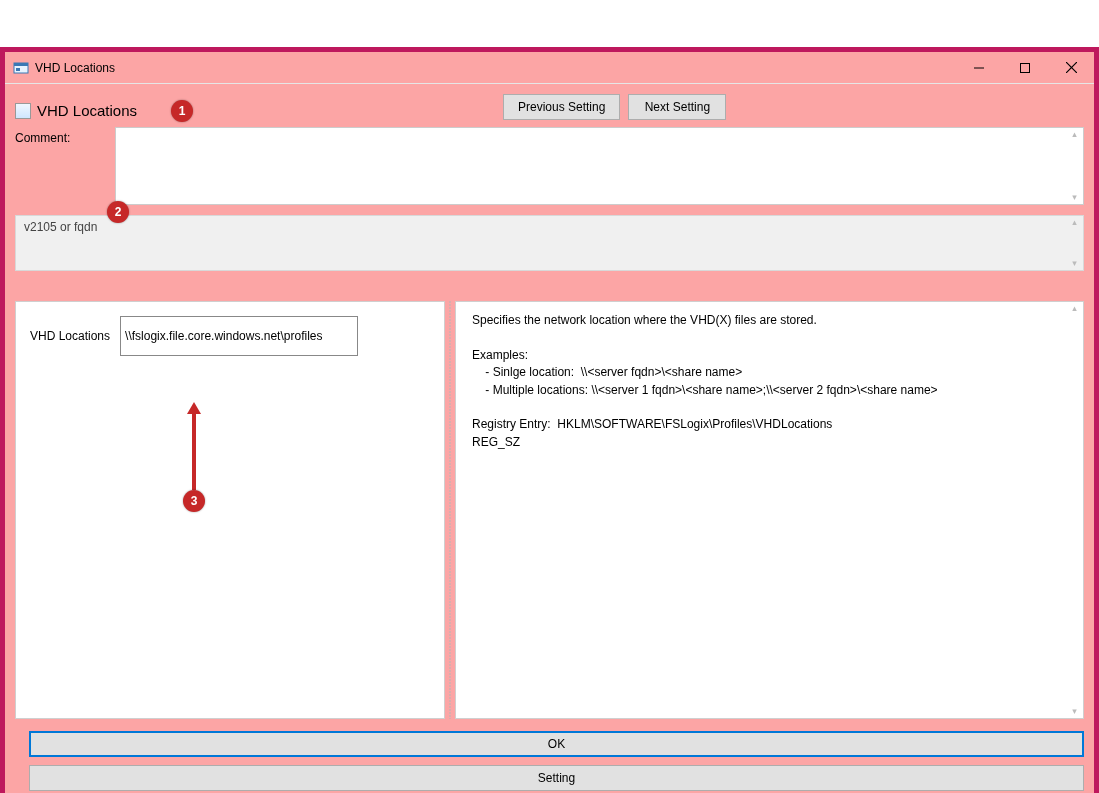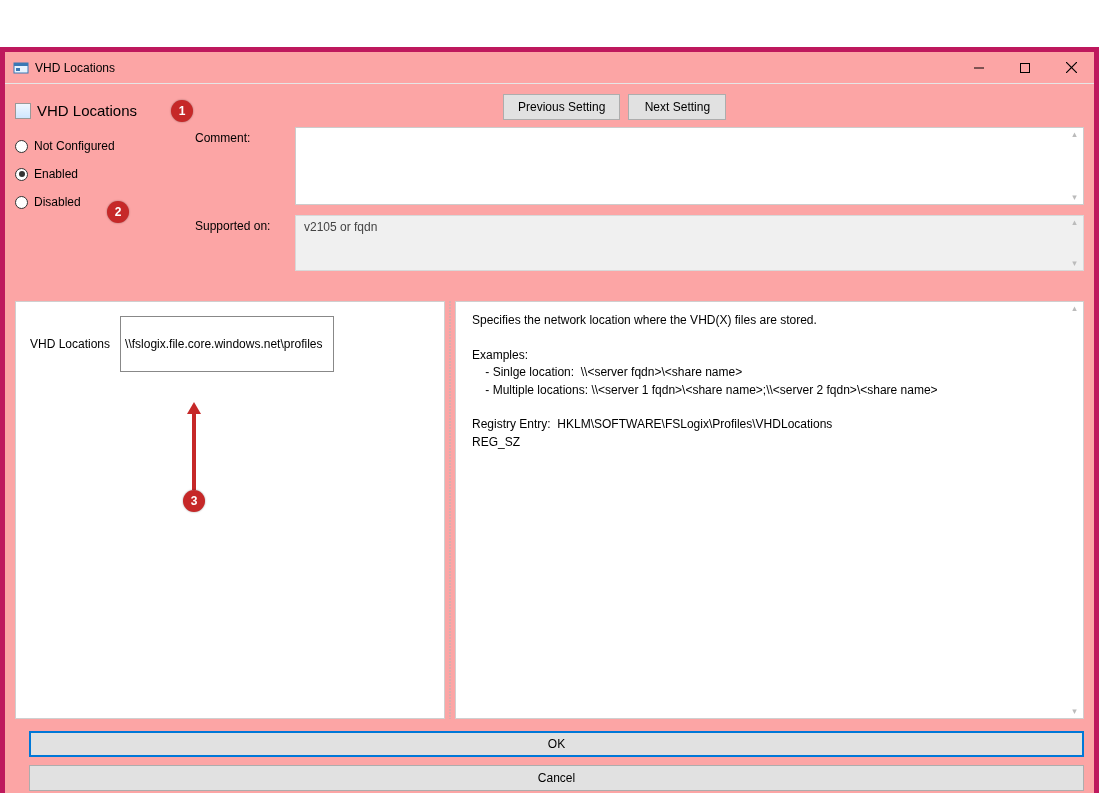--- a/index.html
+++ b/index.html
@@ -145,24 +145,24 @@
     cursor:col-resize;
   }
   .pane.right { flex:1; }
   .options-inner {
     padding:14px;
   }
   .opt-row { display:flex; align-items:center; gap:10px; }
   .opt-label { white-space:nowrap; }
   .txt-input {
     border:1px solid #888;
-    padding:20px 4px;
+    padding:12px 4px;
     font-family:inherit;
     font-size:12px;
-    width:214px;
+    width:238px;
     background:#fff;
   }
   .help-inner {
     padding:10px 16px;
     line-height:1.45;
     white-space:pre-wrap;
   }
   .vscroll {
     position:absolute; right:0; top:0; bottom:0; width:17px;
     display:flex; flex-direction:column; justify-content:space-between;
@@ -248,48 +248,33 @@
     </div>
     <div class="nav-buttons">
       <button class="btn">Previous Setting</button>
       <button class="btn">Next Setting</button>
     </div>
 
     <div class="badge" style="left:166px; top:16px;">1</div>
   </div>
 
   <div class="config-area">
-    <div class="radio-col">
-      <div class="radio-row">
-        <span class="radio"></span>
-        <span>Not Configured</span>
-      </div>
-      <div class="radio-row">
-        <span class="radio checked"></span>
-        <span>Enabled</span>
-      </div>
-      <div class="radio-row">
-        <span class="radio"></span>
-        <span>Disabled</span>
-      </div>
-    </div>
 
     <div class="fields-col">
       <div class="field-row">
         <div class="field-label">Comment:</div>
         <div class="textarea-box">
           <span></span>
           <div class="scroll-arrows">
               <span>▴</span>
               <span>▾</span>
             </div>
         </div>
       </div>
       <div class="field-row">
-        <div class="field-label">Supported on:</div>
         <div class="supported-box">
           <span>v2105 or fqdn</span>
           <div class="scroll-arrows">
               <span>▴</span>
               <span>▾</span>
             </div>
         </div>
       </div>
     </div>
 
@@ -320,21 +305,21 @@
 REG_SZ</div>
       <div class="vscroll">
           <span>▴</span>
           <span>▾</span>
         </div>
     </div>
   </div>
 
   <div class="bottom-bar">
     <button class="btn default" style="min-width:86px;">OK</button>
-    <button class="btn" style="min-width:86px;">Cancel</button>
+    <button class="btn" style="min-width:86px;">Setting</button>
     <button class="btn" style="min-width:86px;">Apply</button>
   </div>
 
   <div class="arrow-head" style="left:182px; top:350px;"></div>
   <div class="arrow-line" style="left:187px; top:362px; height:76px;"></div>
   <div class="badge" style="left:178px; top:438px;">3</div>
 
 </div>
 
 </body></html>

